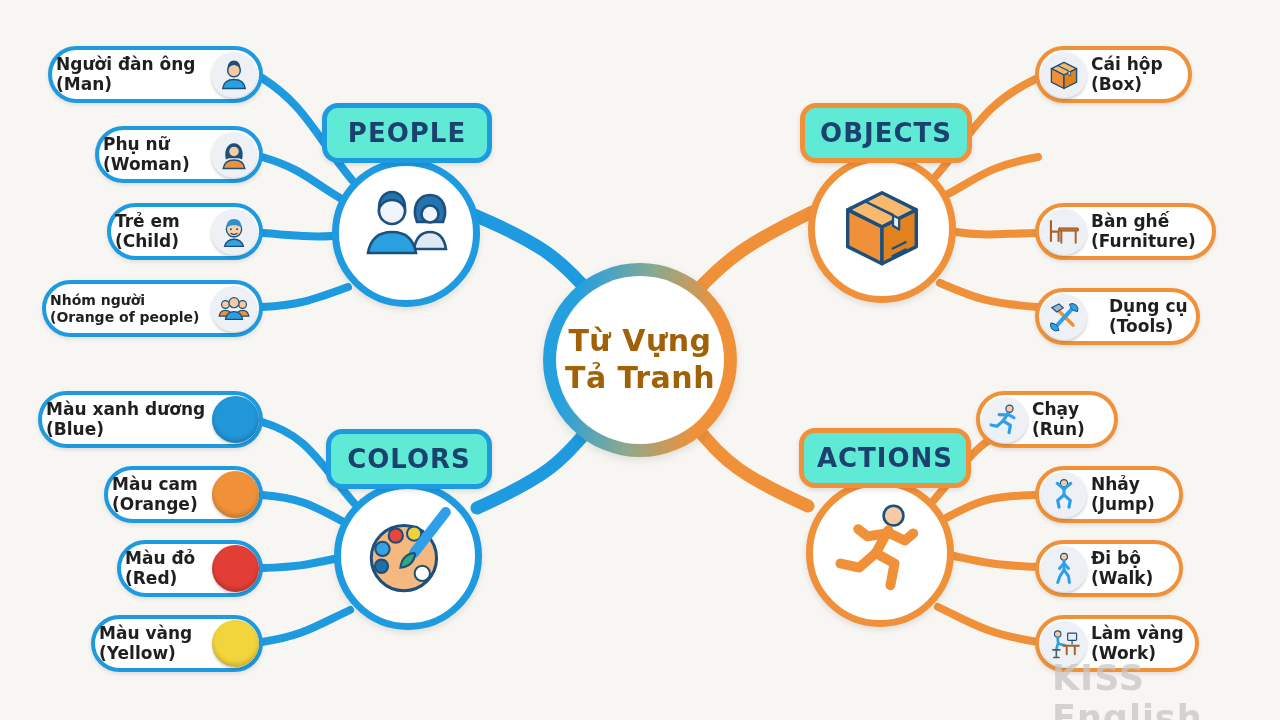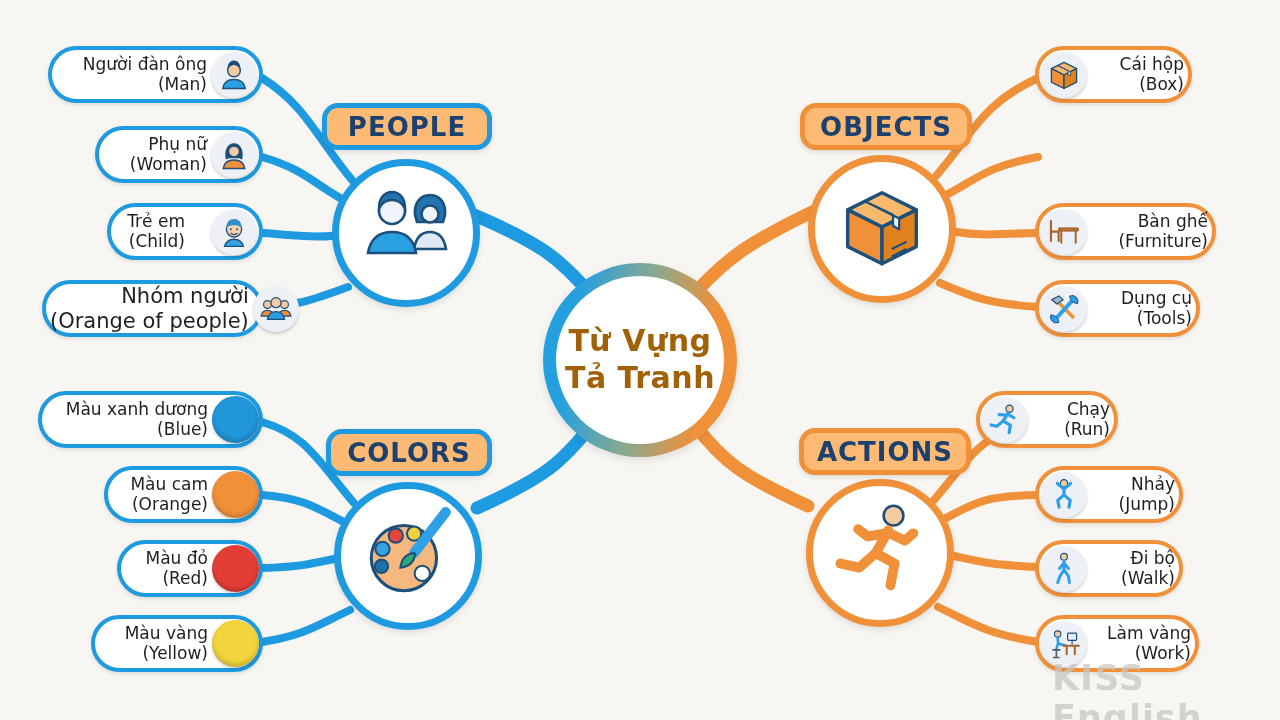--- a/index.html
+++ b/index.html
@@ -15,42 +15,42 @@
 
   
   .center-ring{position:absolute;left:543px;top:263px;width:194px;height:194px;border-radius:50%;
     background:linear-gradient(100deg,#25a0df 18%,#8aa98f 50%,#f0913a 80%);z-index:4;
     display:flex;align-items:center;justify-content:center;box-shadow:0 3px 8px rgba(0,0,0,.10);}
   .center-inner{width:168px;height:168px;border-radius:50%;background:#ffffff;
     display:flex;flex-direction:column;align-items:center;justify-content:center;}
   .center-inner div{font-weight:bold;font-size:30px;line-height:1.22;color:#a16207;letter-spacing:.5px;}
 
   
-  .bl{position:absolute;background:#fdba74;border-radius:16px;z-index:5;display:flex;align-items:center;
+  .bl{position:absolute;background:#5eead4;border-radius:16px;z-index:5;display:flex;align-items:center;
       justify-content:center;font-weight:bold;color:#1c416f;font-size:26px;letter-spacing:1px;
-      box-shadow:0 2px 5px rgba(0,0,0,.12);box-sizing:border-box;height:47px;}
+      box-shadow:0 2px 5px rgba(0,0,0,.12);box-sizing:border-box;height:60px;}
   .bl.blue{border:5px solid #1e9ae0;}
   .bl.orange{border:5px solid #f0913a;}
 
   
   .bc{position:absolute;width:148px;height:148px;border-radius:50%;background:#fff;z-index:4;
       display:flex;align-items:center;justify-content:center;box-sizing:border-box;
       box-shadow:0 3px 6px rgba(0,0,0,.10);}
   .bc.blue{border:7px solid #1e9ae0;}
   .bc.orange{border:7px solid #f0913a;}
 
   
   .pill{position:absolute;height:57px;background:#fff;border-radius:29px;z-index:3;display:flex;
         align-items:center;box-sizing:border-box;box-shadow:0 2px 4px rgba(0,0,0,.10);}
   .pill.blue{border:4px solid #1e9ae0;}
   .pill.orange{border:4px solid #f0913a;}
-  .pill .txt{flex:1;text-align:right;font-weight:normal;font-size:17px;line-height:1.15;color:#1f1f1f;
+  .pill .txt{flex:1;text-align:left;font-weight:bold;font-size:17px;line-height:1.15;color:#1f1f1f;
              padding:0 4px;white-space:nowrap;}
   .pill .txt .en{display:block;}
-  .pill.compact-en .txt{font-size:21px;}
+  .pill.compact-en .txt{font-size:14px;}
   .pill .ic{width:46px;height:46px;border-radius:50%;background:#edf0f4;flex:0 0 auto;
             display:flex;align-items:center;justify-content:center;box-shadow:0 2px 3px rgba(0,0,0,.18);}
   .pill .ic.right{margin-right:2px;}
   .pill .ic.left{margin-left:2px;}
   .pill .swatch{width:47px;height:47px;border-radius:50%;flex:0 0 auto;
             box-shadow:inset 0 -3px 4px rgba(0,0,0,.18),0 2px 3px rgba(0,0,0,.18);}
   .pill svg{display:block;}
 
   .watermark{position:absolute;left:1052px;top:658px;z-index:8;font-weight:bold;font-size:35px;
              color:#c9c7c3;opacity:.75;letter-spacing:1px;}
@@ -197,21 +197,21 @@
       <svg width="36" height="36" viewBox="0 0 40 40">
         <g stroke="#a8622a" stroke-width="2.4" stroke-linecap="round" fill="none">
           <rect x="14" y="15.5" width="22" height="3.5" rx="1" fill="#c07530" stroke="#8a4f1d" stroke-width="1"></rect>
           <path d="M17 19.5 V32 M33 19.5 V32" stroke-width="2.2"></path>
           <path d="M5.5 8 V30 M5.5 19.5 h8.5 M14 19.5 V30"></path>
         </g>
       </svg>
     </span>
     <span class="txt"><span>Bàn ghế</span><span class="en">(Furniture)</span></span>
   </div>
-  <div class="pill orange" style="left:1035px;top:280px;width:165px;">
+  <div class="pill orange" style="left:1035px;top:288px;width:165px;gap:18px;">
     <span class="ic left">
       <svg width="36" height="36" viewBox="0 0 40 40">
         <g stroke-linecap="round">
           <path d="M13 12 L30 29" stroke="#e8953e" stroke-width="4"></path>
           <path d="M6.5 9.5 L14.5 5.5 L19 10 L12 14.5z" fill="#9db7cc" stroke="#1d4f7c" stroke-width="1.3"></path>
           <path d="M28 12 L13 28.5" stroke="#2f9fe8" stroke-width="4.4"></path>
           <path d="M26.5 5.5 a6.5 6.5 0 0 1 8.5 8.5 l-4.5-1.2 -2.8-2.8z" fill="#2f9fe8" stroke="#1d4f7c" stroke-width="1.1"></path>
           <path d="M14 35 a6.5 6.5 0 0 1 -8.5-8.5 l4.5 1.2 2.8 2.8z" fill="#2f9fe8" stroke="#1d4f7c" stroke-width="1.1"></path>
         </g>
       </svg>

